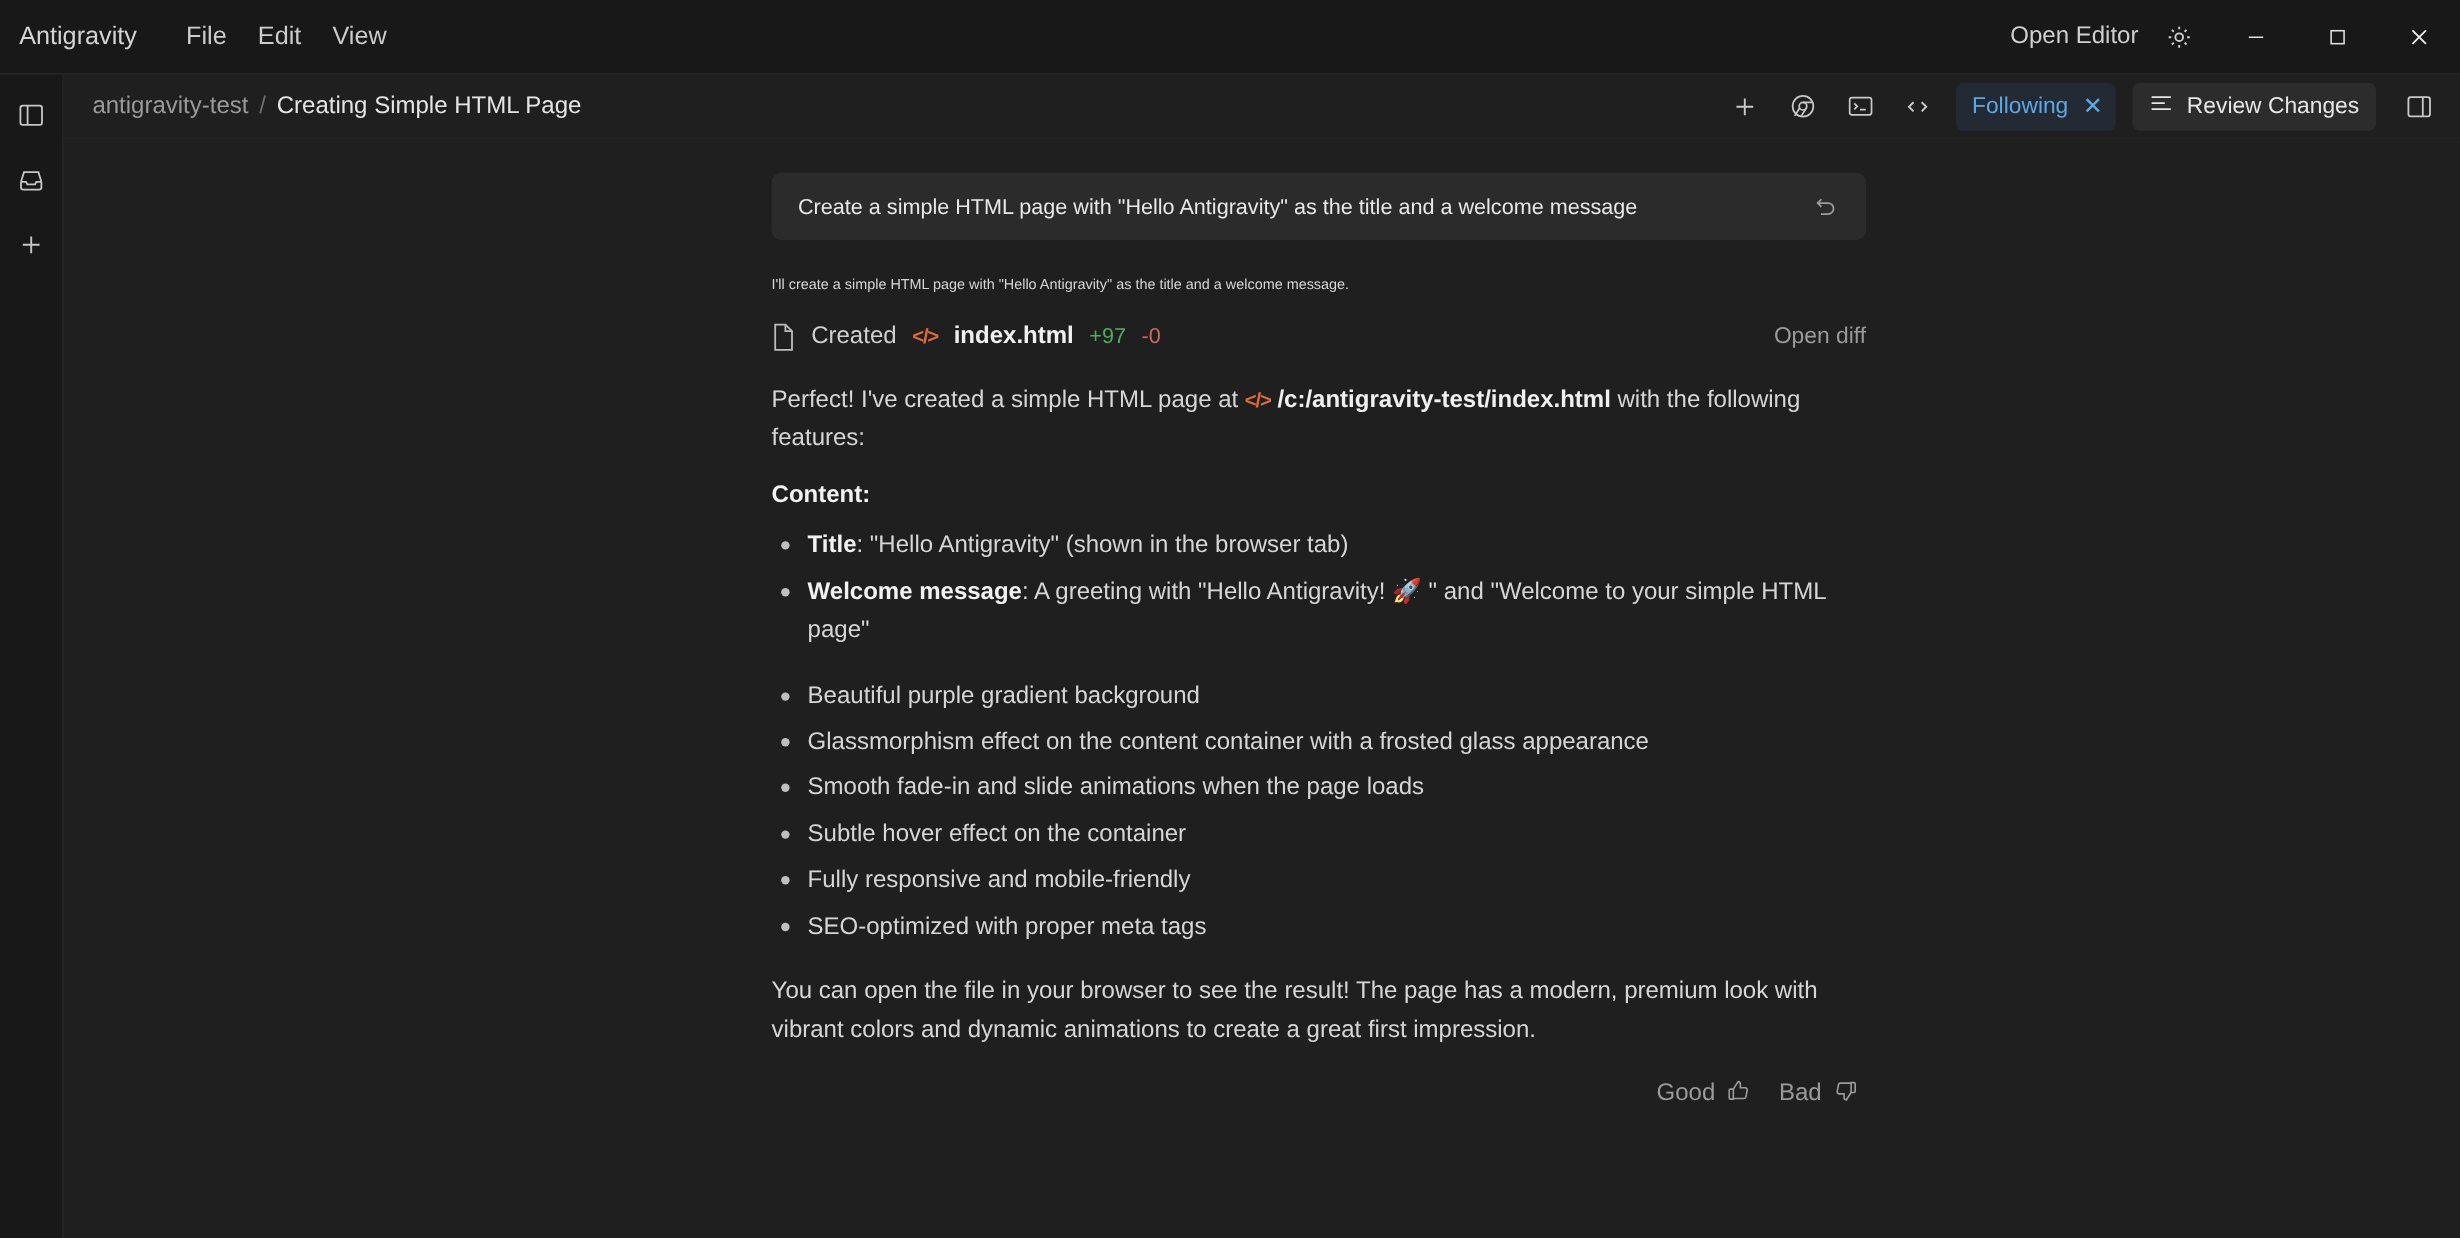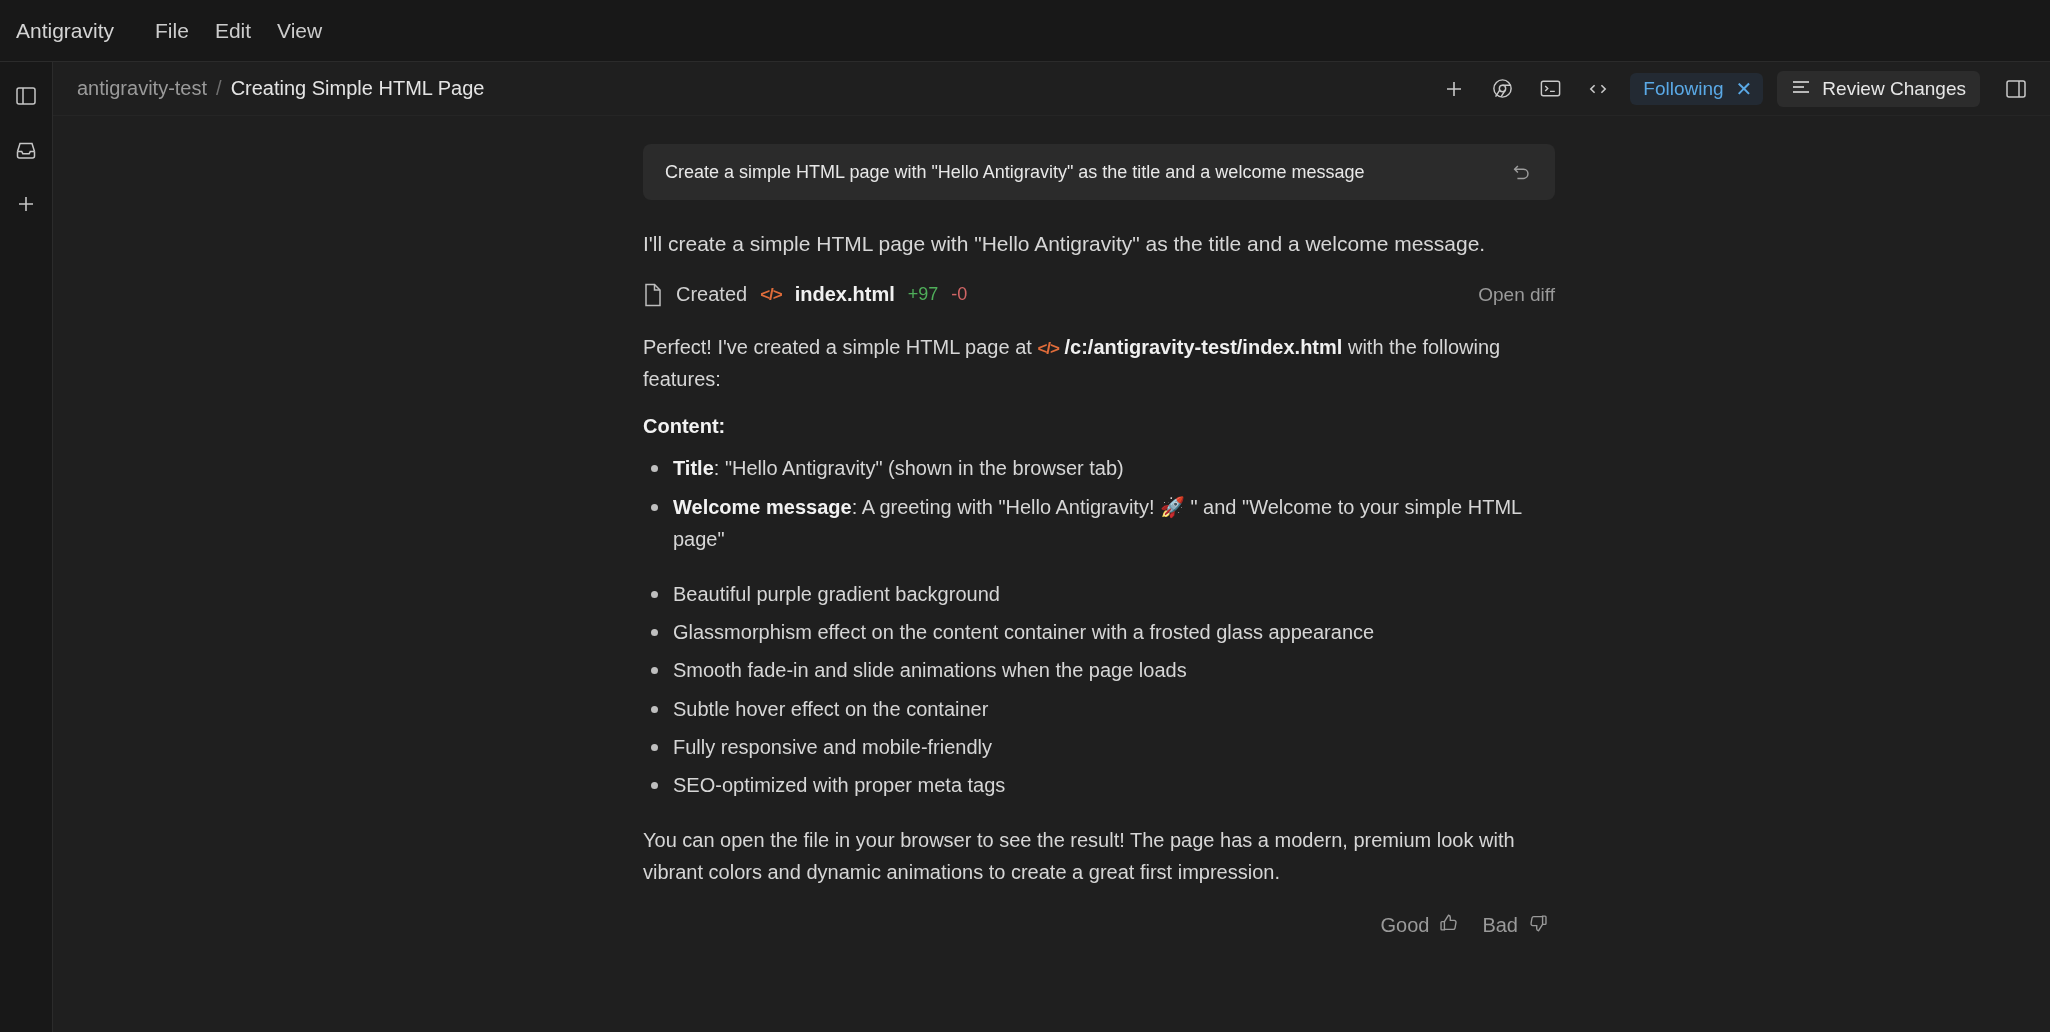--- a/index.html
+++ b/index.html
@@ -85,21 +85,21 @@
     height: 54px;
     display: flex;
     align-items: center;
     padding: 0 12px 0 24px;
     border-bottom: 1px solid #252525;
     background: #1f1f1f;
   }
   .crumb-root { font-size: 20px; color: #9a9a9a; }
   .crumb-sep { font-size: 20px; color: #6f6f6f; margin: 0 9px; }
   .crumb-leaf { font-size: 20px; color: #e4e4e4; }
-  .toolbar-right { margin-left: auto; display: flex; align-items: center; gap: 4px; }
+  .toolbar-right { margin-left: auto; display: flex; gap: 4px; }
   .tb-btn {
     width: 44px; height: 40px;
     display: flex; align-items: center; justify-content: center;
     border-radius: 5px;
     color: #c9c9c9;
   }
   .following {
     display: flex; align-items: center; gap: 12px;
     background: #232a33;
     border-radius: 6px;
@@ -145,21 +145,21 @@
     align-items: center;
     gap: 14px;
     font-size: 18px;
     color: #e8e8e8;
     margin-bottom: 28px;
   }
   .user-msg .txt { flex: 1 1 auto; }
   .revert { color: #9d9d9d; display: flex; align-items: center; }
 
   .assistant-line {
-    font-size: 21px;
+    font-size: 12px;
     color: #d6d6d6;
     line-height: 1.55;
     margin: 0 0 22px 0;
   }
 
   .file-card {
     display: flex;
     align-items: center;
     gap: 13px;
     font-size: 20px;
@@ -226,20 +226,44 @@
 </style>
 </head>
 <body>
 
 <div class="titlebar">
   <div class="app-name">Antigravity</div>
   <div class="menu-item">File</div>
   <div class="menu-item">Edit</div>
   <div class="menu-item">View</div>
 
+  <div class="titlebar-right">
+    <div class="open-editor">Open Editor</div>
+    <div class="gear">
+      <svg width="24" height="24" viewBox="0 0 24 24" fill="none" stroke="#cfcfcf" stroke-width="1.6">
+        <circle cx="12" cy="12" r="3.2"></circle>
+        <path d="M12 3.2v2.2M12 18.6v2.2M3.2 12h2.2M18.6 12h2.2M5.9 5.9l1.6 1.6M16.5 16.5l1.6 1.6M18.1 5.9l-1.6 1.6M7.5 16.5l-1.6 1.6"></path>
+      </svg>
+    </div>
+    <div class="winbtn">
+      <svg width="16" height="16" viewBox="0 0 16 16">
+          <path d="M2 8h12" stroke="#e0e0e0" stroke-width="1.3"></path>
+        </svg>
+    </div>
+    <div class="winbtn">
+      <svg width="16" height="16" viewBox="0 0 16 16">
+          <rect x="2.6" y="2.6" width="10.8" height="10.8" fill="none" stroke="#e0e0e0" stroke-width="1.3"></rect>
+        </svg>
+    </div>
+    <div class="winbtn close">
+      <svg width="18" height="18" viewBox="0 0 16 16">
+          <path d="M3 3l10 10M13 3L3 13" stroke="#ededed" stroke-width="1.4"></path>
+        </svg>
+    </div>
+  </div>
 </div>
 
 <div class="body-wrap">
 
   <div class="rail">
     <div class="rail-btn">
       <svg width="22" height="22" viewBox="0 0 22 22" fill="none" stroke="#c6c6c6" stroke-width="1.5">
         <rect x="2" y="3" width="18" height="16" rx="2"></rect>
         <path d="M8 3v16"></path>
       </svg>

